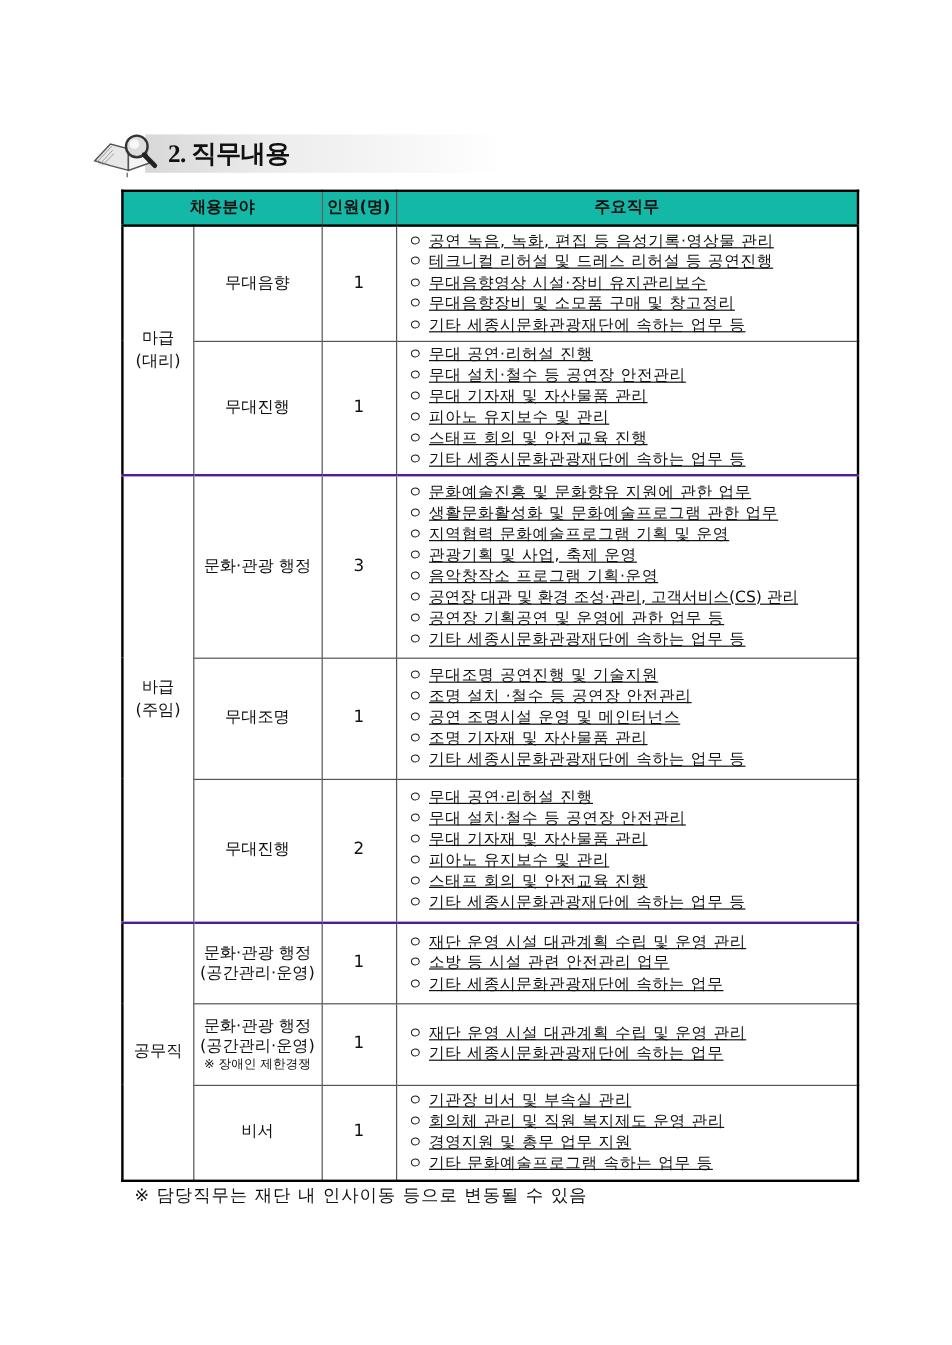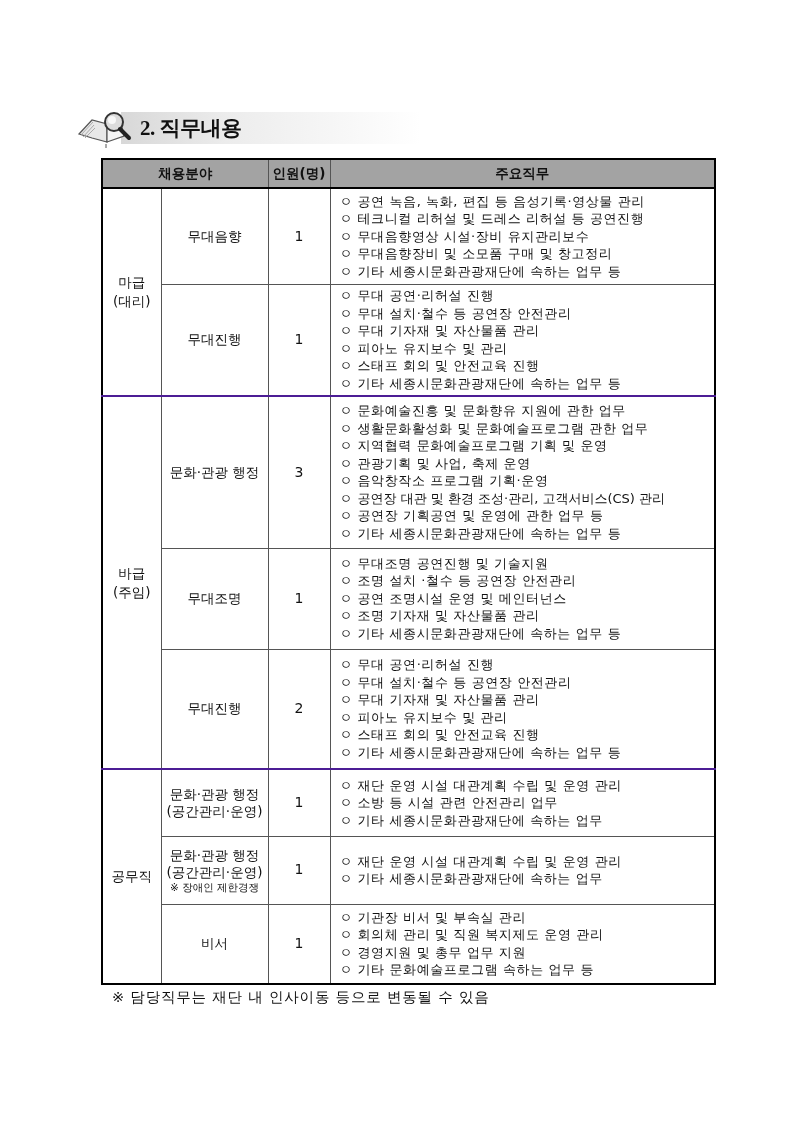--- a/index.html
+++ b/index.html
@@ -6,27 +6,27 @@
   body { width:793px; height:1121px; position:relative; font-family:"DejaVu Sans","Liberation Sans",sans-serif; color:#111; overflow:hidden; }
   .title-bar { position:absolute; left:76px; top:108px; width:345px; height:40px;font-family:Liberation Serif, serif; }
   .title-bg { position:absolute; left:45px; top:4px; width:300px; height:32px;
     background:linear-gradient(to right, #d8d8d8 0%, #ececec 35%, #f6f6f6 70%, #ffffff 100%); }
   .title-icon { position:absolute; left:0; top:0; width:62px; height:40px; }
   .title-text { position:absolute; left:64px; top:6px; font-size:21px; font-weight:bold; letter-spacing:-0.5px; color:#111; white-space:nowrap; }
 
   table.jobs { position:absolute; left:101px; top:158px; width:615px; border-collapse:collapse; table-layout:fixed; font-size:13px; line-height:17.5px; }
   table.jobs { border:2px solid #000; }
   table.jobs th, table.jobs td { border:1px solid #555; padding:0; vertical-align:middle; }
-  table.jobs th { background:#a3a3a3; font-weight:bold; height:27px; font-size:13.5px; text-align:center; border-bottom:2px solid #000; }
+  table.jobs th { background:#14b8a6; font-weight:bold; height:27px; font-size:13.5px; text-align:center; border-bottom:2px solid #000; }
   table.jobs td.grade { text-align:center; line-height:19px; font-size:13.5px; }
   table.jobs td.field { text-align:center; font-size:13.5px; line-height:17px; }
   table.jobs td.count { text-align:center; font-size:14px; }
   table.jobs td.duties { padding:2px 4px 2px 9px; }
   tr.group-start td { border-top:2px solid #4c1d95; }
-  .duty { white-space:nowrap; letter-spacing:0.6px; }
+  .duty { white-space:nowrap; letter-spacing:0.6px;text-decoration:underline; }
   .duty .bullet { display:inline-block; width:18px; }
   .field .small { font-size:10.5px; display:block; line-height:13px; }
 
   .notes { position:absolute; left:112px; top:987px; font-size:14.5px; line-height:21px; letter-spacing:0.8px; }
   .note { white-space:nowrap; }
 </style>
 </head>
 <body>
 
 <div class="title-bar">

